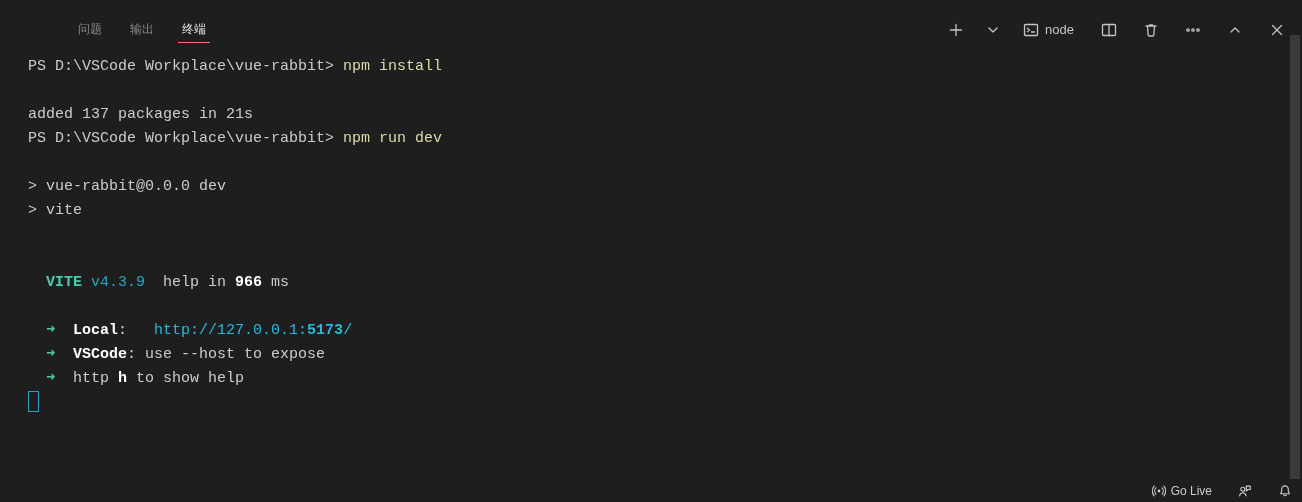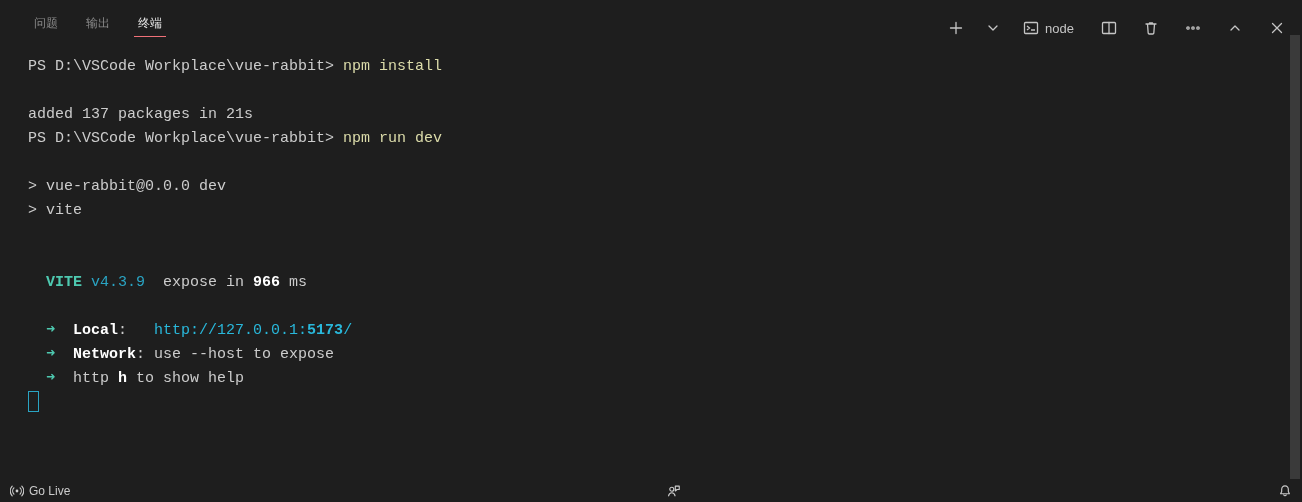--- a/index.html
+++ b/index.html
@@ -25,24 +25,25 @@
     width:1302px;height:502px;
     background:var(--bg);
     color:var(--txt);
     font-family:"Segoe UI","Microsoft YaHei",sans-serif;
     font-size:13px;
     overflow:hidden;
     position:relative;
   }
   
   .tabbar{
-    display:flex;align-items:flex-end;
+    display:flex;align-items:center;
     height:35px;
-    padding:6px 12px 0 20px;
+    padding:12px 12px 0 20px;
     user-select:none;
+    margin-left:44px;
   }
   .tabs{display:flex;align-items:center;gap:0;}
   .tab{
     padding:0 14px;height:35px;line-height:35px;
     color:var(--tab-fg);
     position:relative;
     cursor:pointer;
     font-size:12px;
   }
   .tab.active{color:var(--tab-fg-active);}
@@ -95,21 +96,21 @@
     position:absolute;top:0;right:0;width:14px;bottom:0;background:var(--scrollbar-track);
   }
   .scroll-thumb{
     position:absolute;right:2px;width:10px;background:var(--scrollbar);border-radius:0;
   }
 
   
   .statusbar{
     position:absolute;bottom:0;left:0;right:0;height:22px;
     background:var(--statusbar);
-    display:flex;align-items:center;justify-content:space-between;
+    display:flex;align-items:center;justify-content:flex-end;
     padding:0 10px;gap:26px;
     color:var(--status-fg);
     font-size:12px;
     border-top:1px solid #00000000;
   }
   .status-item{display:flex;align-items:center;gap:5px;cursor:pointer;}
   .status-item svg{width:14px;height:14px;stroke:currentColor;fill:none;stroke-width:1.3;stroke-linecap:round;stroke-linejoin:round;}
 </style>
 </head>
 <body>
@@ -173,24 +174,24 @@
 <div class="term-wrap">
   <div class="term"><span>PS D:\VSCode Workplace\vue-rabbit&gt; </span><span class="cmd">npm install</span>
 <span></span>
 <span>added 137 packages in 21s</span>
 <span>PS D:\VSCode Workplace\vue-rabbit&gt; </span><span class="cmd">npm run dev</span>
 <span></span>
 <span>&gt; vue-rabbit@0.0.0 dev</span>
 <span>&gt; vite</span>
 <span></span>
 <span></span>
-<span class="green">  VITE </span><span class="cyan">v4.3.9</span><span class="dim">  expose in </span><span class="b">966</span><span class="dim"> ms</span>
+<span class="green">  VITE </span><span class="cyan">v4.3.9</span><span class="dim">  help in </span><span class="b">966</span><span class="dim"> ms</span>
 <span></span>
 <span class="green">  ➜  </span><span class="b">Local</span><span>:   </span><span class="url"><span>http://127.0.0.1:</span><span class="b" style="color:#29b8db">5173</span><span>/</span></span>
-<span class="green">  ➜  </span><span class="b">Network</span><span>: use --host to expose</span>
+<span class="green">  ➜  </span><span class="b">VSCode</span><span>: use --host to expose</span>
 <span class="green">  ➜  </span><span>http </span><span class="b">h</span><span> to show help</span>
 <span class="cursor-rect"></span></div>
 
   <div class="scroll-track">
     <div class="scroll-thumb" style="top:0;height:100%;"></div>
   </div>
 </div>
 
 <div class="statusbar">
   <div class="status-item">

